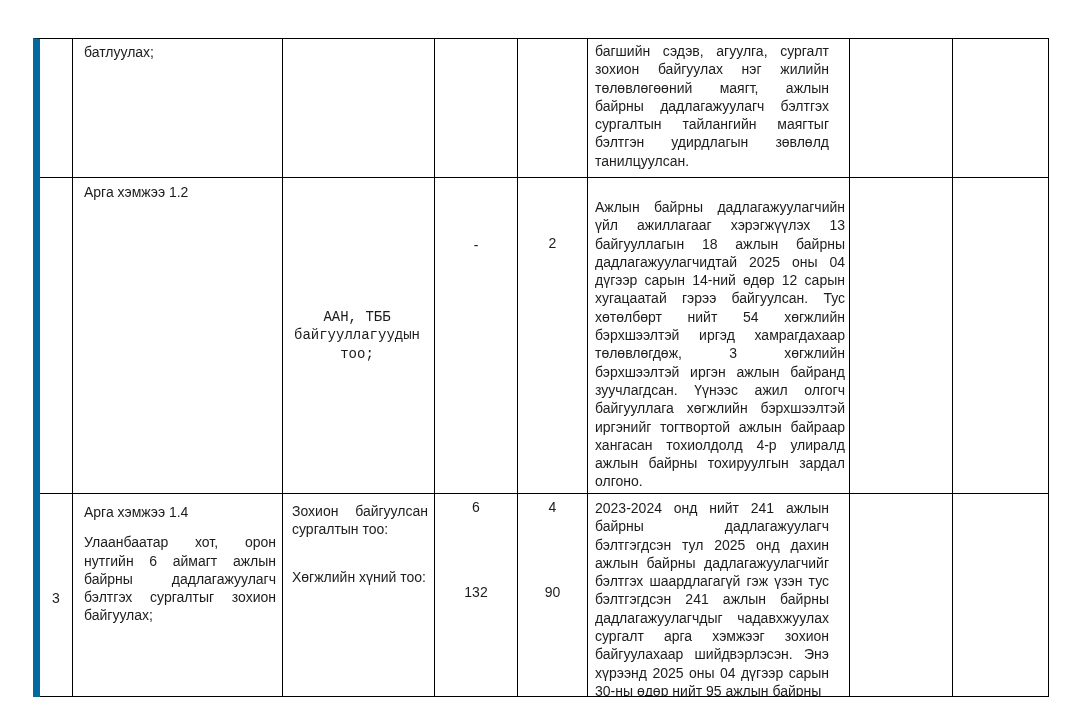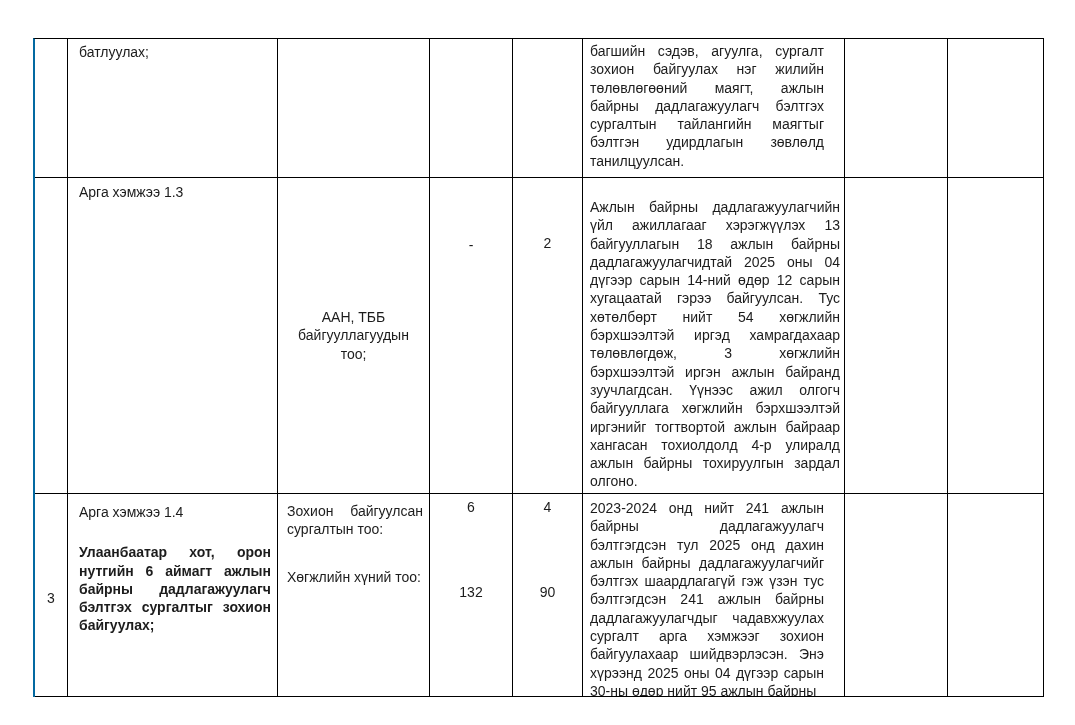--- a/index.html
+++ b/index.html
@@ -10,46 +10,46 @@
     font-family:"Liberation Sans","DejaVu Sans",sans-serif;
     color:#1c1c1c;
     overflow:hidden;
   }
   .doc-table{
     position:absolute;left:33px;top:38px;
     display:grid;
     grid-template-columns:33px 210px 152px 83px 70px 262px 103px 96px;
     grid-template-rows:139px 316px 203px;
     border-top:1px solid #000;
-    border-left:2px solid #0369a1;
+    border-left:7px solid #0369a1;
     font-size:14px;
     line-height:18.3px;
   }
   .cell{
     border-right:1px solid #000;
     border-bottom:1px solid #000;
     box-sizing:border-box;
     overflow:hidden;
     background:#fff;
   }
   .just{text-align:justify;}
   
   .r0c1{padding:4px 6px 0 11px;}
   .r0c5{padding:3px 20px 0 7px;}
   
   .r1c1{padding:5px 6px 0 11px;}
   .r1c1 .body{margin-top:17px;}
-  .r1c2{display:flex;align-items:center;justify-content:center;text-align:center;padding:0 14px;}
+  .r1c2{display:flex;align-items:center;justify-content:flex-end;text-align:center;padding:0 14px;font-family:Liberation Mono, monospace;}
   .r1c3{text-align:center;padding-top:58px;}
   .r1c4{text-align:center;padding-top:56px;}
   .r1c5{padding:20px 4px 0 7px;}
   
   .r2c0{text-align:center;padding-top:95px;}
   .r2c1{padding:9px 6px 0 11px;}
-  .r2c1 .body{margin-top:22px;font-weight:bold;}
+  .r2c1 .body{margin-top:12px;}
   .r2c2{padding:8px 6px 0 9px;}
   .r2c2 .ind2{margin-top:29px;}
   .r2c3,.r2c4{text-align:center;padding-top:4px;}
   .num2{margin-top:67px;}
   .r2c5{padding:5px 20px 0 7px;}
 </style>
 </head>
 <body>
 
 <div class="page">
@@ -63,21 +63,21 @@
     <div class="cell r0c3"></div>
     <div class="cell r0c4"></div>
     <div class="cell r0c5">
       <div class="just">багшийн сэдэв, агуулга, сургалт зохион байгуулах нэг жилийн төлөвлөгөөний маягт, ажлын байрны дадлагажуулагч бэлтгэх сургалтын тайлангийн маягтыг бэлтгэн удирдлагын зөвлөлд танилцуулсан.</div>
     </div>
     <div class="cell r0c6"></div>
     <div class="cell r0c7"></div>
 
     <div class="cell r1c0"></div>
     <div class="cell r1c1">
-      <div>Арга хэмжээ 1.3</div>
+      <div>Арга хэмжээ 1.2</div>
     </div>
     <div class="cell r1c2">
       <div>ААН, ТББ байгууллагуудын тоо;</div>
     </div>
     <div class="cell r1c3">
       <div>-</div>
     </div>
     <div class="cell r1c4">
       <div>2</div>
     </div>

